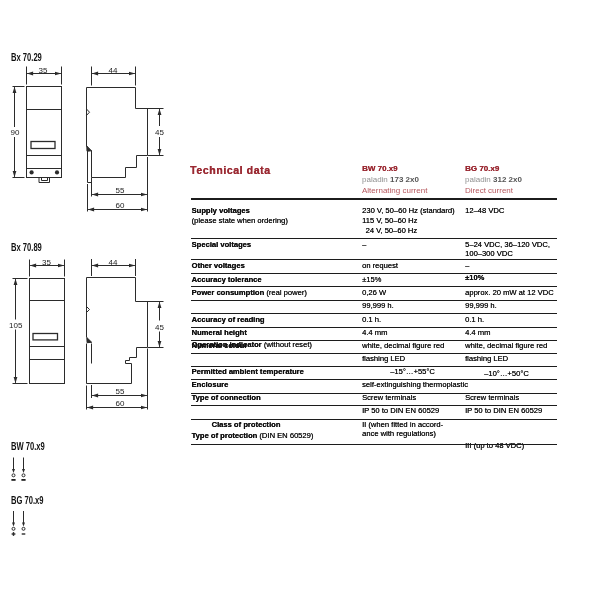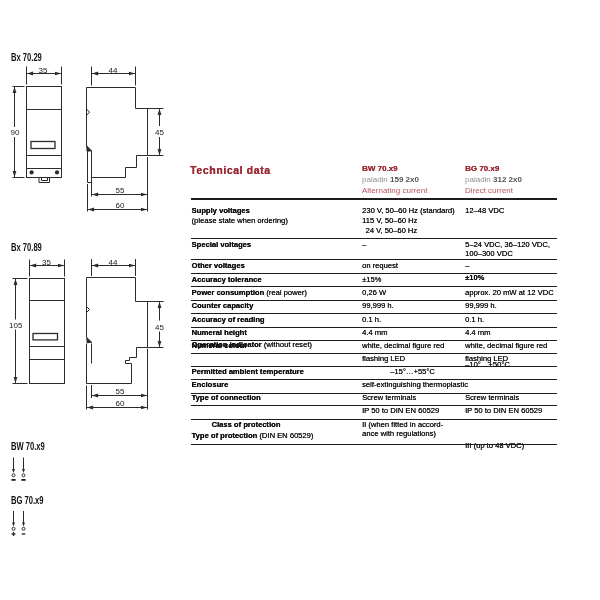--- a/index.html
+++ b/index.html
@@ -212,21 +212,21 @@
 <div class="dwlabel" style="left:11.2px;top:241.9px;">Bx 70.89</div>
 
 <div class="dwlabel" style="left:10.6px;top:441px;">BW 70.x9</div>
 
 <div class="dwlabel" style="left:10.6px;top:495px;">BG 70.x9</div>
 
 <div class="abs" style="left:190px;top:164px;font-size:10.5px;font-weight:bold;letter-spacing:0.6px;color:#9b2a33;text-shadow:0.3px 0 0 #9b2a33;">Technical data</div>
 
 <div class="abs" style="left:362px;top:164px;font-size:8px;line-height:10.9px;">
   <div style="font-weight:bold;color:#9b2a33;text-shadow:0.2px 0 0 #9b2a33;">BW 70.x9</div>
-  <div><span style="color:#909090;">paladin </span><span style="font-weight:bold;color:#555;">159 2x0</span></div>
+  <div><span style="color:#909090;">paladin </span><span style="font-weight:bold;color:#555;">173 2x0</span></div>
   <div style="color:#b5565c;">Alternating current</div>
 </div>
 
 <div class="abs" style="left:465px;top:164px;font-size:8px;line-height:10.9px;">
   <div style="font-weight:bold;color:#9b2a33;text-shadow:0.2px 0 0 #9b2a33;">BG 70.x9</div>
   <div><span style="color:#909090;">paladin </span><span style="font-weight:bold;color:#555;">312 2x0</span></div>
   <div style="color:#b5565c;">Direct current</div>
 </div>
 
 <div class="rule" style="top:197.5px;height:2.2px;"></div>
@@ -249,21 +249,20 @@
 <div class="lbl" style="top:274.6px;">Accuracy tolerance</div>
 <div class="v2" style="top:274.6px;">±15%</div>
 <div class="v3" style="top:273px;font-weight:bold;">±10%</div>
 <div class="rule" style="top:286.0px;"></div>
 
 <div class="lbl" style="top:288.2px;">Power consumption <span class="nb">(real power)</span></div>
 <div class="v2" style="top:288.2px;">0,26 W</div>
 <div class="v3" style="top:288.2px;">approx. 20 mW at 12 VDC</div>
 <div class="rule" style="top:299.6px;"></div>
 
-<div class="lbl" style="top:301.4px;">Counter capacity</div>
 <div class="v2" style="top:301.4px;">99,999 h.</div>
 <div class="v3" style="top:301.4px;">99,999 h.</div>
 <div class="rule" style="top:313.3px;"></div>
 
 <div class="lbl" style="top:314.6px;">Accuracy of reading</div>
 <div class="v2" style="top:314.6px;">0.1 h.</div>
 <div class="v3" style="top:314.6px;">0.1 h.</div>
 <div class="rule" style="top:326.8px;"></div>
 
 <div class="lbl" style="top:327.8px;">Numeral height</div>
@@ -276,21 +275,21 @@
 <div class="v3" style="top:340.9px;">white, decimal figure red</div>
 <div class="rule" style="top:353.0px;"></div>
 
 <div class="lbl" style="top:340px;">Operation indicator <span class="nb">(without reset)</span></div>
 <div class="v2" style="top:354.1px;">flashing LED</div>
 <div class="v3" style="top:354.1px;">flashing LED</div>
 <div class="rule" style="top:366.2px;"></div>
 
 <div class="lbl" style="top:367.3px;">Permitted ambient temperature</div>
 <div class="v2" style="top:367.3px;text-align:center;">–15°…+55°C</div>
-<div class="v3" style="top:360px;">–10°…+50°C</div>
+<div class="v3" style="top:369px;margin-left:19px;">–10°…+50°C</div>
 <div class="rule" style="top:379.4px;"></div>
 
 <div class="lbl" style="top:380.4px;">Enclosure</div>
 <div class="v2" style="top:380.4px;width:190px;">self-extinguishing thermoplastic</div>
 <div class="rule" style="top:392.6px;"></div>
 
 <div class="lbl" style="top:393.3px;">Type of connection</div>
 <div class="v2" style="top:393.3px;">Screw terminals</div>
 <div class="v3" style="top:393.3px;">Screw terminals</div>
 <div class="rule" style="top:405.4px;"></div>

